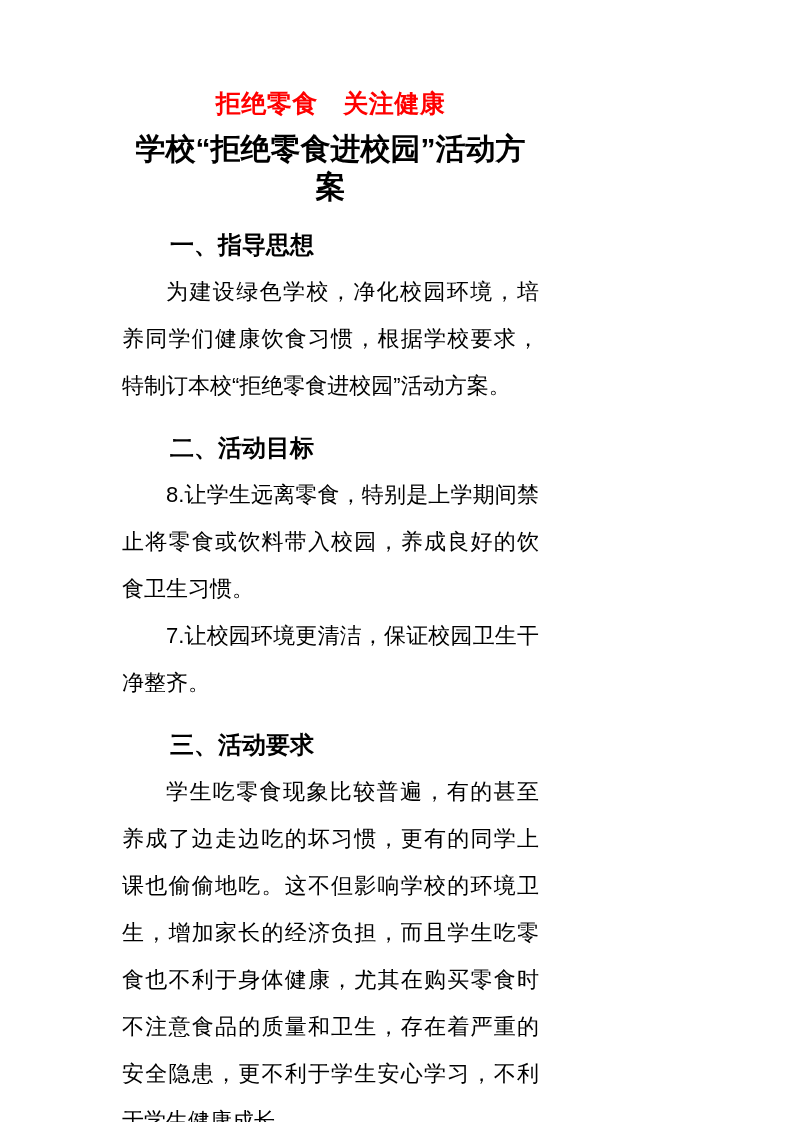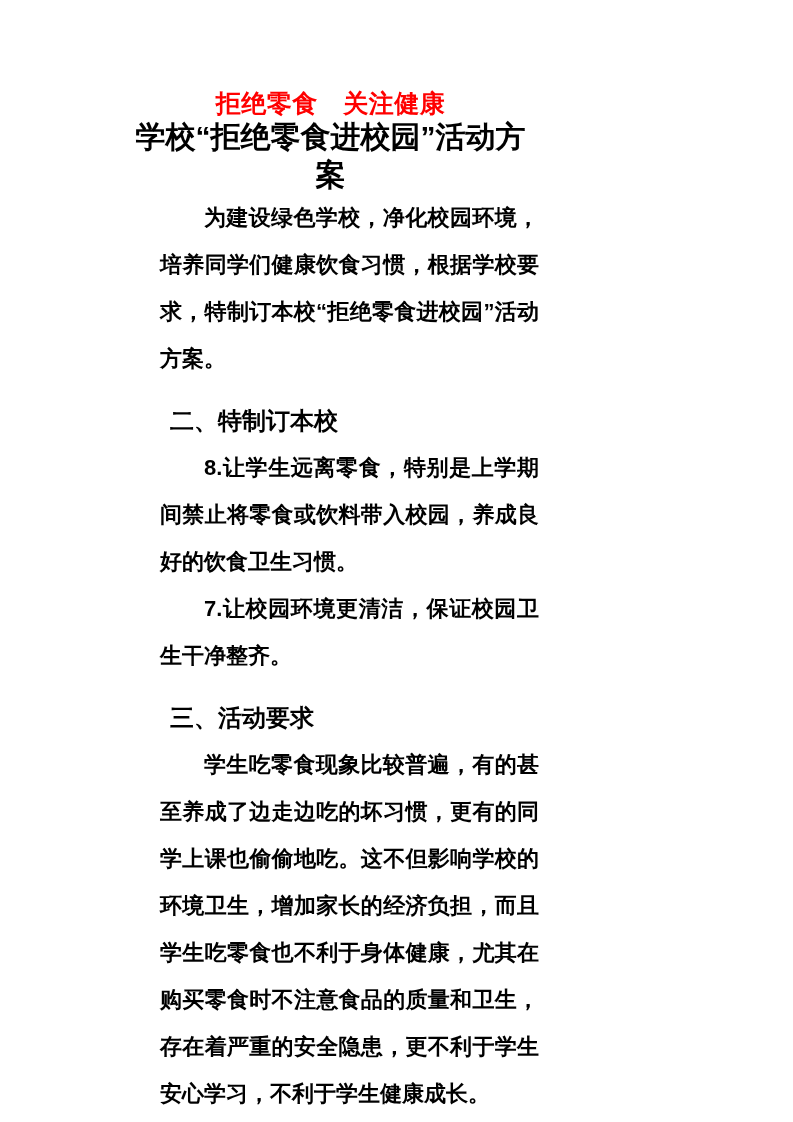--- a/index.html
+++ b/index.html
@@ -29,53 +29,53 @@
     text-align: center;
     line-height: 30px;
     letter-spacing: 0.5px;
   }
   .doc-title {
     color: var(--ink);
     font-size: 30px;
     font-weight: bold;
     text-align: center;
     line-height: 38px;
-    margin: 0;
+    margin: 12px;
   }
   .section-heading {
     font-size: 24px;
     font-weight: bold;
     line-height: 47px;
     margin-top: 15px;
     text-indent: 2em;
   }
   .para {
     font-size: 22px;
-    font-weight: bold;
+    font-weight: normal;
     line-height: 47px;
     text-align: justify;
     text-indent: 2em;
-    margin-left: 38px;
   }
 </style>
 </head>
 <body>
 
 <div class="page">
 
   <div class="banner">拒绝零食　关注健康</div>
 
   <h1 class="doc-title">学校“拒绝零食进校园”活动方案</h1>
 
   <section>
+    <h2 class="section-heading">一、指导思想</h2>
     <p class="para">为建设绿色学校，净化校园环境，培养同学们健康饮食习惯，根据学校要求，特制订本校“拒绝零食进校园”活动方案。</p>
   </section>
 
   <section>
-    <h2 class="section-heading">二、特制订本校</h2>
+    <h2 class="section-heading">二、活动目标</h2>
     <p class="para">8.让学生远离零食，特别是上学期间禁止将零食或饮料带入校园，养成良好的饮食卫生习惯。</p>
     <p class="para">7.让校园环境更清洁，保证校园卫生干净整齐。</p>
   </section>
 
   <section>
     <h2 class="section-heading">三、活动要求</h2>
     <p class="para">学生吃零食现象比较普遍，有的甚至养成了边走边吃的坏习惯，更有的同学上课也偷偷地吃。这不但影响学校的环境卫生，增加家长的经济负担，而且学生吃零食也不利于身体健康，尤其在购买零食时不注意食品的质量和卫生，存在着严重的安全隐患，更不利于学生安心学习，不利于学生健康成长。</p>
   </section>
 
   <section>

